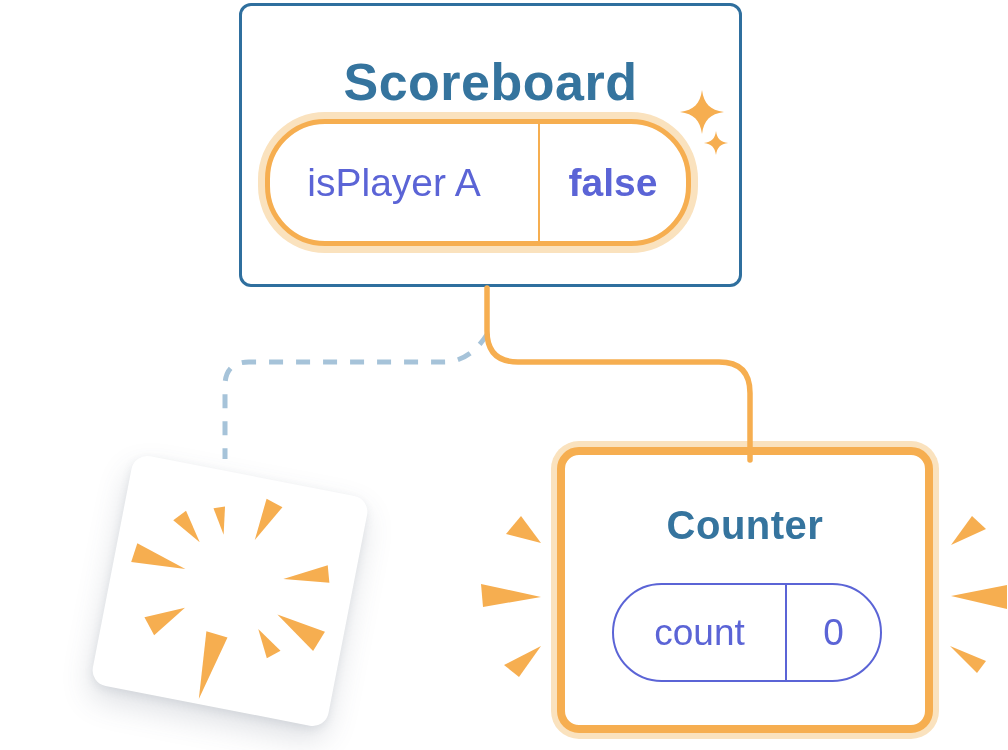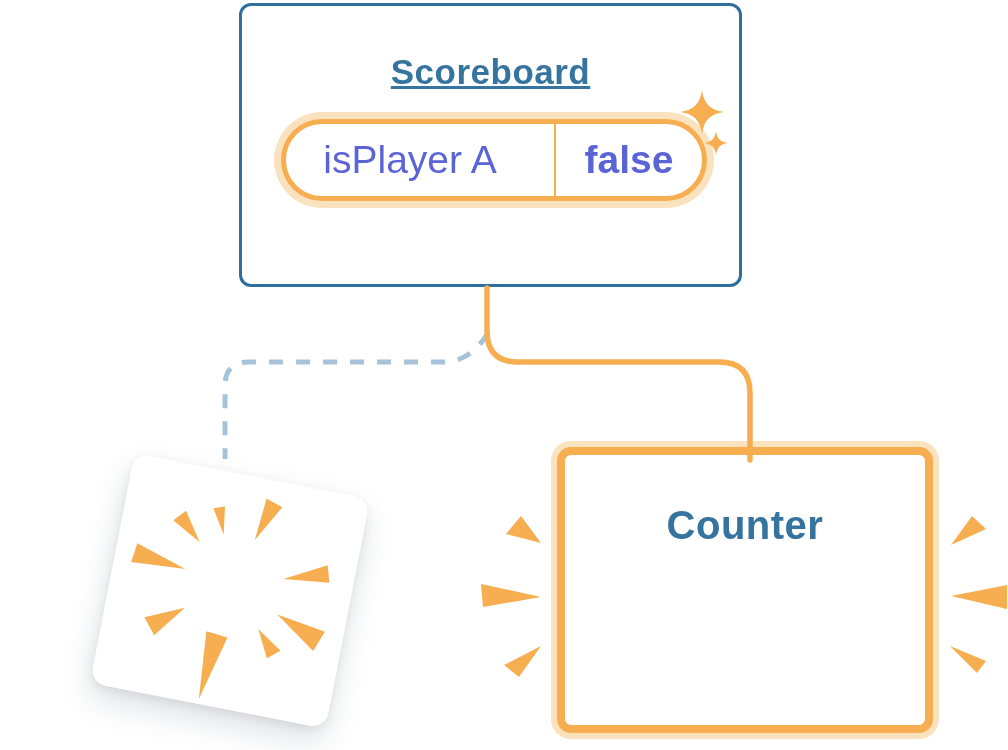--- a/index.html
+++ b/index.html
@@ -32,29 +32,29 @@
     border:3px solid var(--blue);
     border-radius:12px;
   }
   .card-title{
     position:absolute;left:0;right:0;
     text-align:center;
     color:var(--title);
     font-weight:600;
     letter-spacing:0.5px;
   }
-  .scoreboard-title{top:46px;font-size:35px;text-decoration:underline;}
+  .scoreboard-title{top:46px;font-size:52px;}
 
   .state-pill{
     position:absolute;
     display:flex;
     background:#fff;
   }
   .scoreboard-pill{
-    left:39px;top:113px;width:426px;height:82px;
+    left:23px;top:113px;width:426px;height:127px;
     border:5px solid var(--orange);
     border-radius:60px;
     box-shadow:0 0 0 7px var(--orange-glow);
   }
   .scoreboard-pill .pill-label{
     flex:0 0 248px;
     display:flex;align-items:center;justify-content:center;
     color:var(--purple);font-size:39px;
   }
   .scoreboard-pill .pill-value{
@@ -62,21 +62,21 @@
     display:flex;align-items:center;justify-content:center;
     color:var(--purple);font-size:39px;font-weight:700;
     border-left:2px solid var(--orange);
     margin-left:20px;
   }
 
   
   .counter-card{
     left:557px;top:447px;width:376px;height:286px;
     border:8px solid var(--orange);
-    border-radius:14px;
+    border-radius:22px;
     box-shadow:0 0 0 6px var(--orange-glow);
   }
   .counter-title{top:48px;font-size:40px;}
   .counter-pill{
     left:47px;top:128px;width:270px;height:99px;
     border:2px solid var(--purple);
     border-radius:56px;
   }
   .counter-pill .pill-label{
     flex:0 0 171px;
@@ -118,20 +118,24 @@
   <div class="card scoreboard-card">
     <div class="card-title scoreboard-title">Scoreboard</div>
     <div class="state-pill scoreboard-pill">
       <div class="pill-label">isPlayer A</div>
       <div class="pill-value">false</div>
     </div>
   </div>
 
   <div class="card counter-card">
     <div class="card-title counter-title">Counter</div>
+    <div class="state-pill counter-pill">
+      <div class="pill-label">count</div>
+      <div class="pill-value">0</div>
+    </div>
   </div>
 
   <div class="poof-card">
     <svg viewBox="0 0 240 234" aria-hidden="true">
       <g class="orange-fill">
         <polygon points="103,63 99,35 88,39"></polygon>
         <polygon points="134.6,62.2 155.5,24.7 138.3,19.4"></polygon>
         <polygon points="81,75 61.5,46.5 50.8,58.4"></polygon>
         <polygon points="72,104 19.9,87.7 17.5,107.5"></polygon>
         <polygon points="170,95 216,90 211,73"></polygon>

